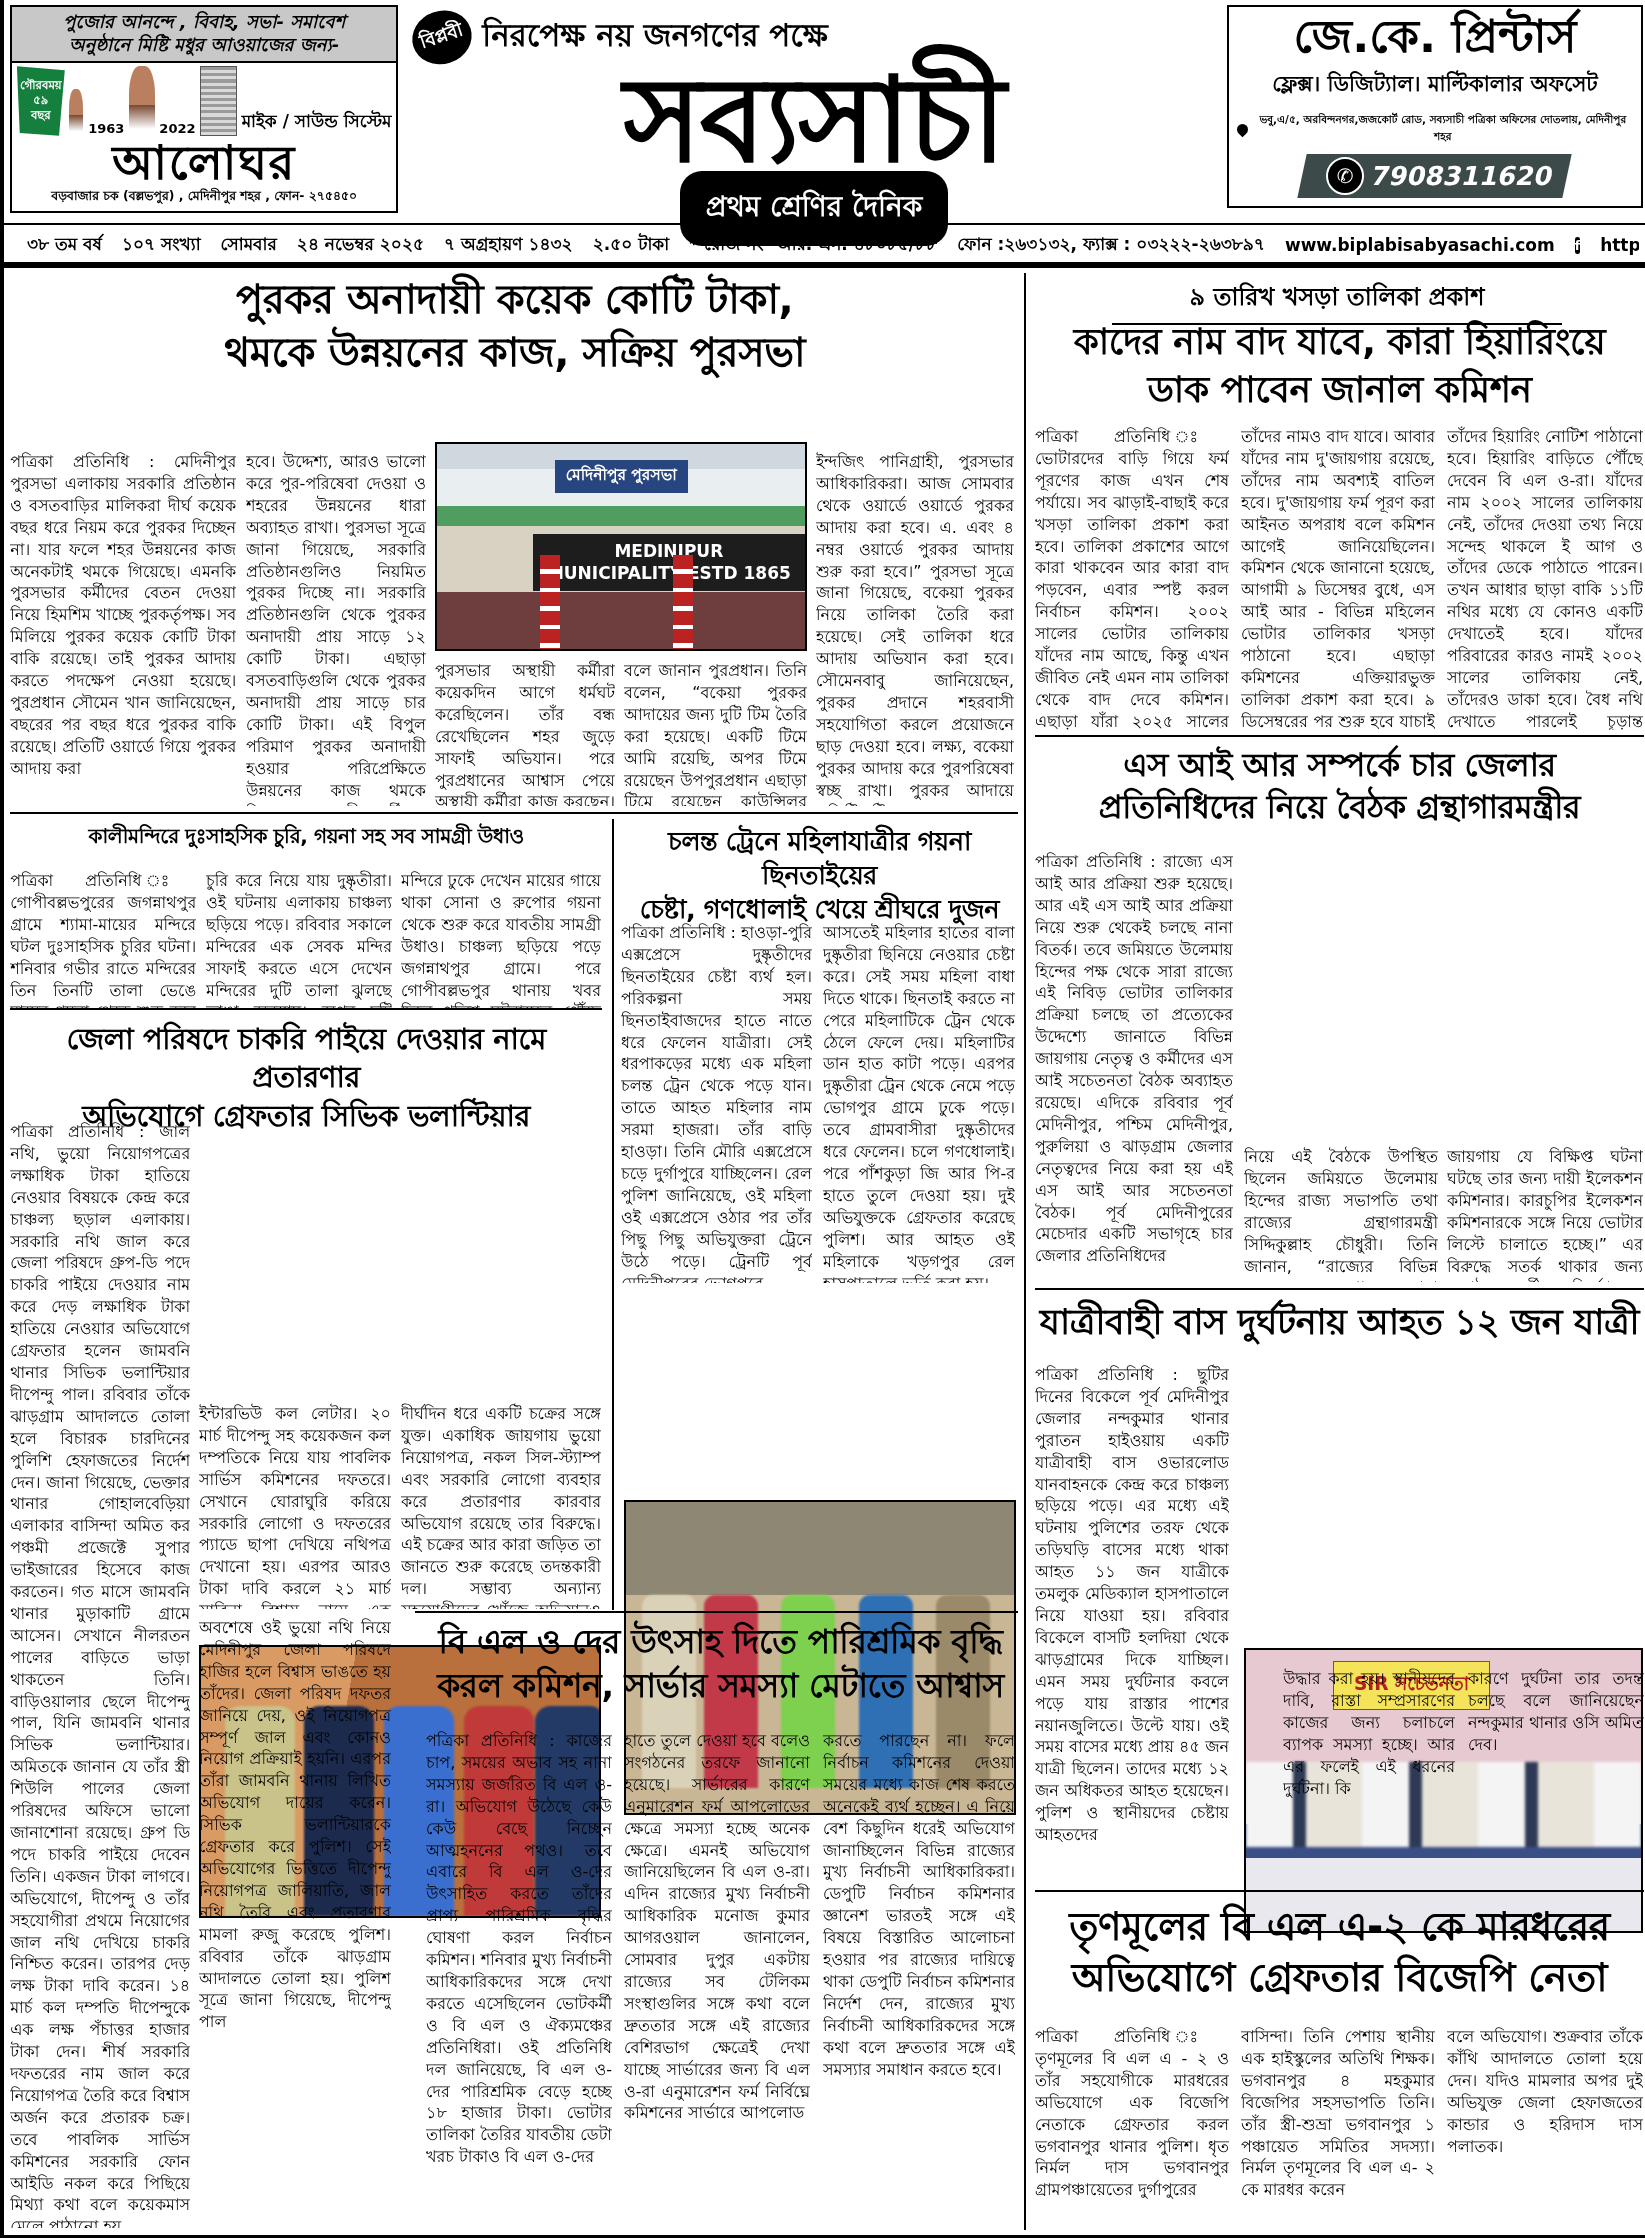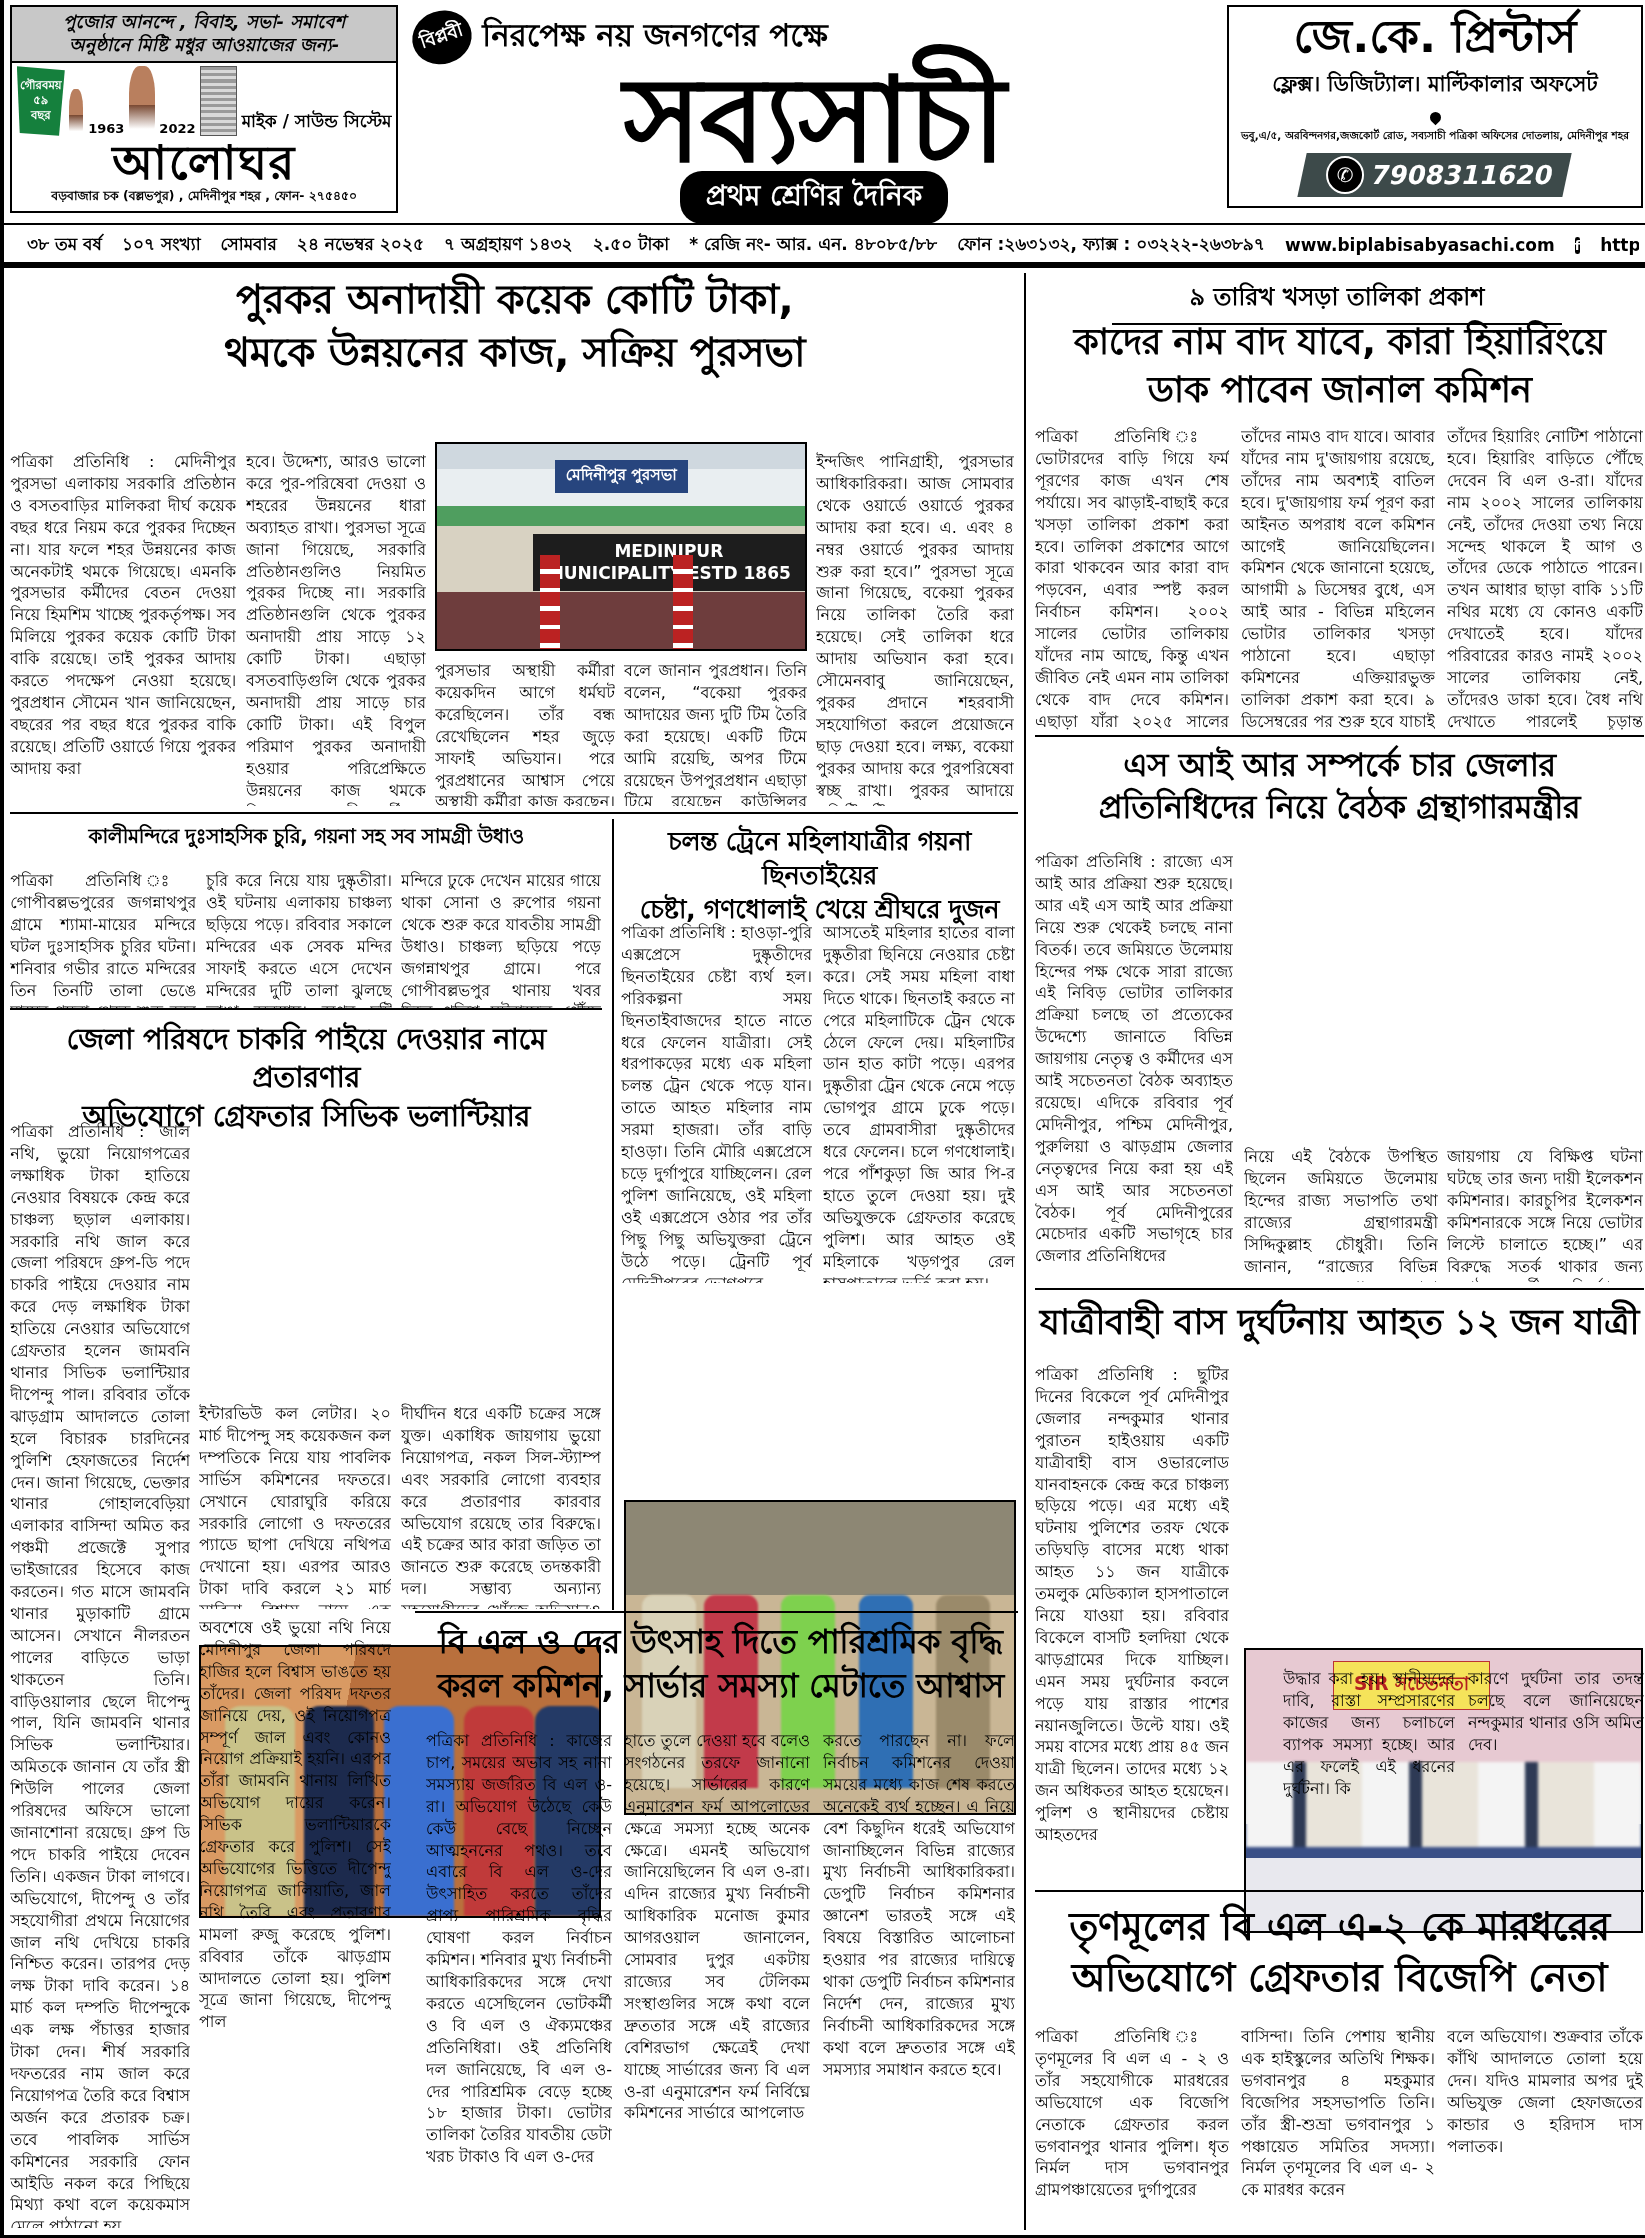--- a/index.html
+++ b/index.html
@@ -24,25 +24,25 @@
   .yr{font-weight:800;font-size:13px;align-self:flex-end;}
   .gear{width:57px;background:repeating-linear-gradient(#9a9a9a 0 3.1px,#d9d9d9 3.1px 6.2px);border:0.8px solid #555;}
   .micline{font-weight:800;font-size:17px;align-self:flex-end;white-space:nowrap;}
   .aloghar{font-size:47px;font-weight:900;text-align:center;line-height:1.02;letter-spacing:1.6px;}
   .ad-left .addr{font-size:12.4px;font-weight:700;text-align:center;padding-bottom:3.9px;}
   .biplabi{background:#000;color:#fff;font-size:18.6px;font-weight:700;padding:11px 7.8px;border-radius:50%;
            transform:rotate(-18deg);display:inline-block;}
   .tagline{font-size:31px;font-weight:800;white-space:nowrap;}
   .paper-title{font-size:118px;font-weight:900;text-align:center;line-height:.95;letter-spacing:-1.6px;white-space:nowrap;}
   .subtitle-pill{background:#000;color:#fff;font-size:28px;font-weight:800;border-radius:22px;
-                 padding:3px 26px;display:inline-block;}
+                 padding:14px 26px;display:inline-block;}
   .ad-right{border:2.3px solid #000;padding:6.2px 7.8px;text-align:center;}
   .jk-title{font-size:45px;font-weight:900;line-height:1.05;}
   .jk-sub{font-size:21px;font-weight:800;margin-top:7.8px;}
-  .jk-addr{font-size:10.5px;font-weight:700;margin-top:9.3px;display:flex;align-items:center;justify-content:flex-start;gap:4.7px;flex-direction:column;}
+  .jk-addr{font-size:10.5px;font-weight:700;margin-top:9.3px;display:flex;align-items:center;justify-content:flex-start;gap:4.7px;}
   .pin{width:11px;height:11px;background:#000;border-radius:50% 50% 50% 0;transform:rotate(-45deg);flex:0 0 auto;}
   .phone-badge{margin:7.8px auto 0;background:#3d4a4a;color:#fff;font-size:26px;font-weight:800;
                width:256px;padding:3.1px 0 3.1px 9.3px;transform:skewX(-12deg);display:flex;align-items:center;gap:7.8px;justify-content:center;}
   .phone-ic{background:#000;border:2.3px solid #fff;color:#fff;border-radius:50%;width:34px;height:34px;
             display:flex;align-items:center;justify-content:center;font-size:20px;transform:skewX(12deg);}
   .dateline{display:flex;gap:20px;align-items:center;font-size:17px;font-weight:700;white-space:nowrap;overflow:hidden;}
   .fb{background:#000;color:#fff;width:17px;height:17px;display:inline-flex;align-items:center;justify-content:center;
       font-size:12.4px;font-weight:900;border-radius:2.3px;}
   .kicker{font-size:24px;font-weight:800;text-align:center;border-bottom:2.3px solid #000;padding-bottom:4.7px;}
   

